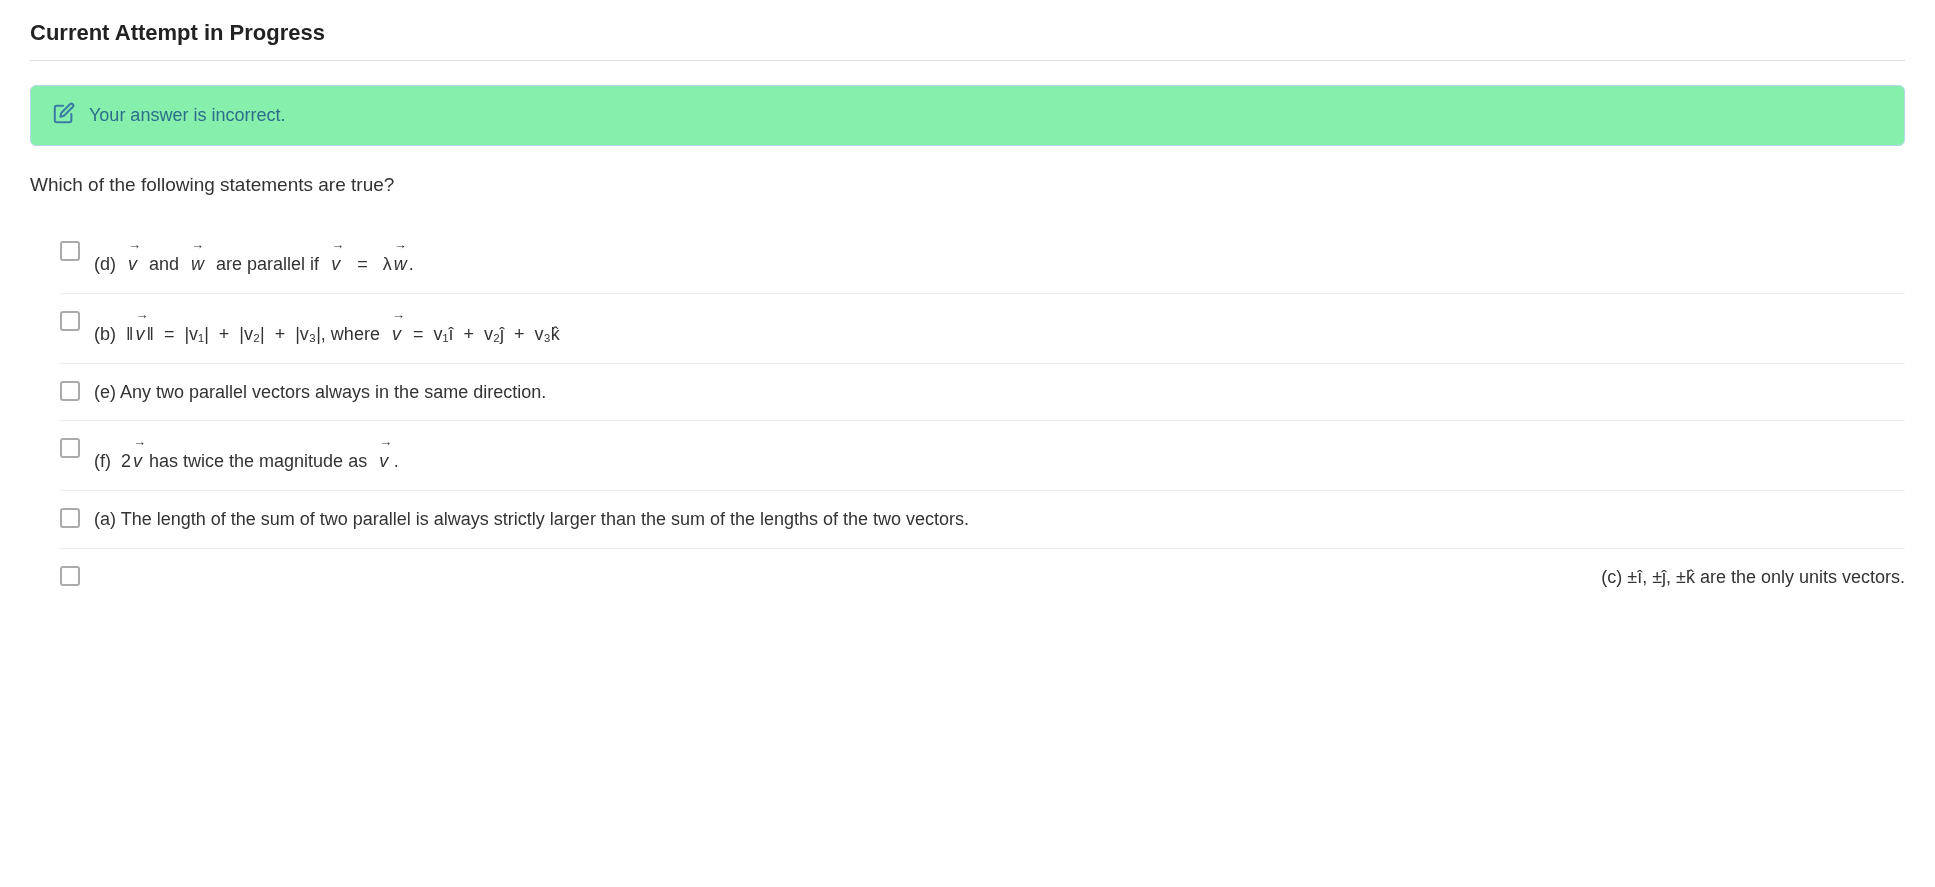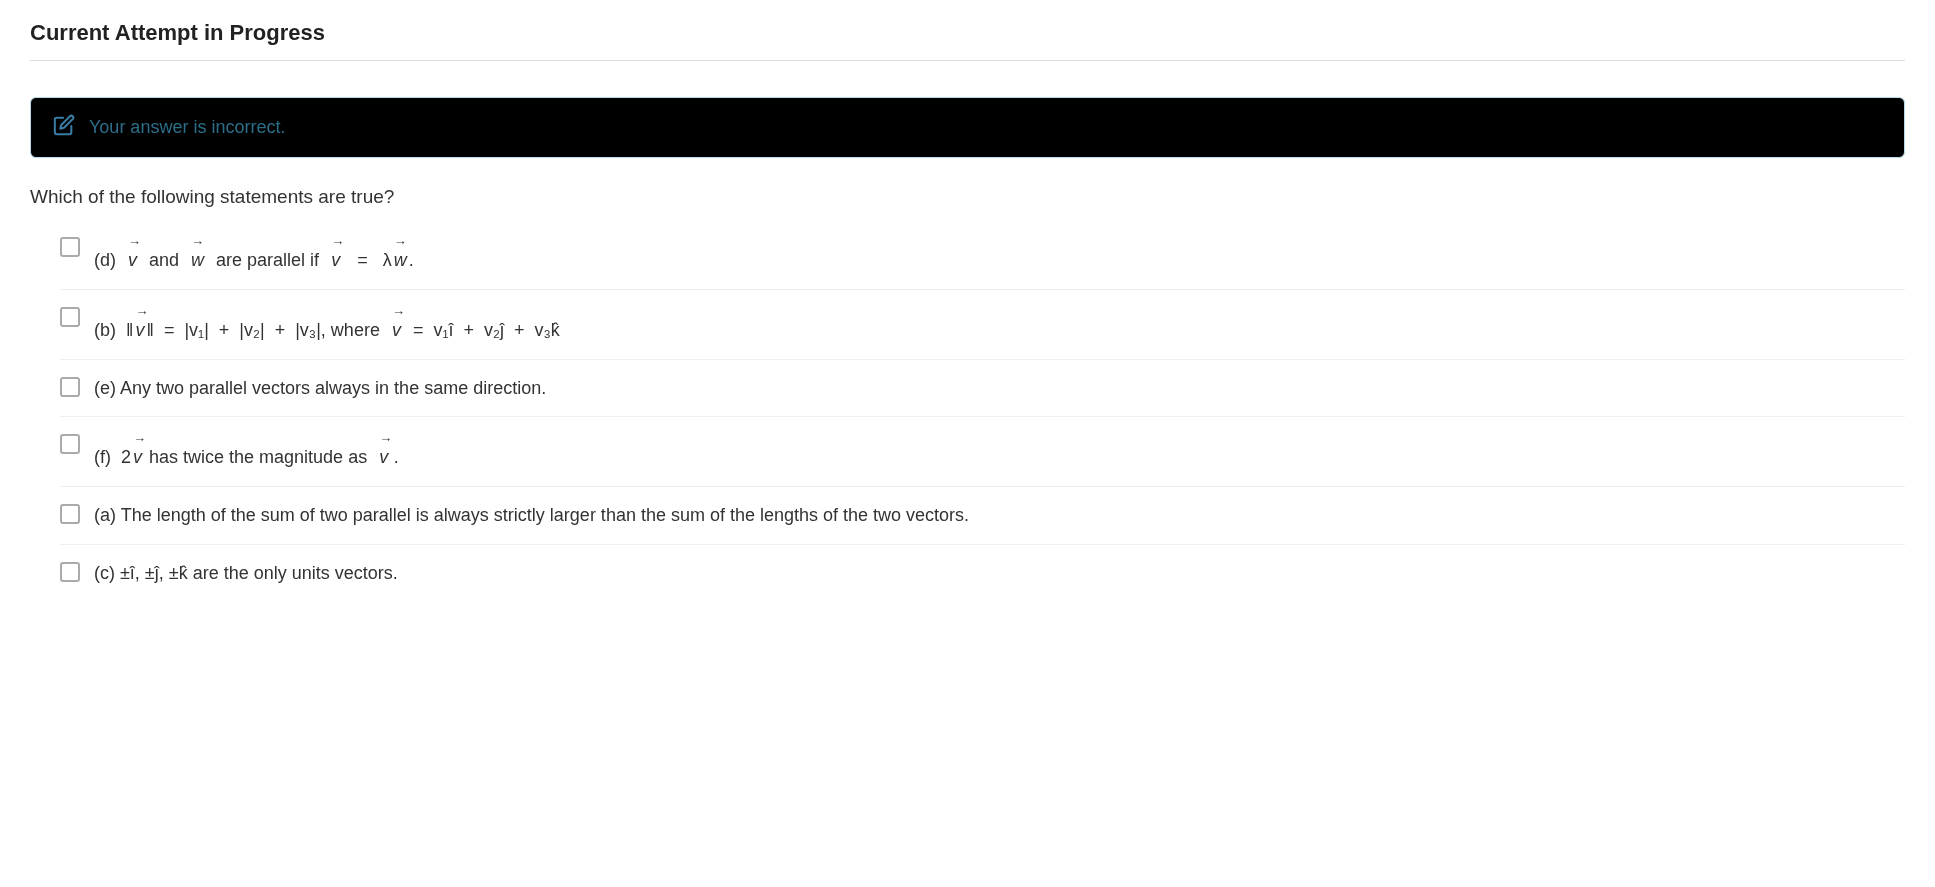--- a/index.html
+++ b/index.html
@@ -10,63 +10,64 @@
       font-size: 18px;
     }
     .page-container {
       max-width: 1935px;
       padding: 20px 30px 40px 30px;
     }
     .page-title {
       font-size: 22px;
       font-weight: 700;
       color: #222;
-      margin-bottom: 36px;
+      margin-bottom: 24px;
       padding-bottom: 14px;
       border-bottom: 1px solid #ddd;
     }
     .alert-box {
-      background: #000000;
+      background: #86efac;
       border: 1px solid #b6d9ea;
       border-radius: 6px;
       padding: 16px 22px;
       margin-bottom: 28px;
       display: flex;
       align-items: center;
       gap: 14px;
     }
     .alert-icon {
       color: #3a7ca5;
       font-size: 20px;
       flex-shrink: 0;
     }
     .alert-text {
       color: #2c6e8a;
       font-size: 18px;
     }
     .question-prompt {
       font-size: 19px;
       color: #333;
-      margin-bottom: 12px;
+      margin-bottom: 28px;
     }
     .options-list {
       display: flex;
       flex-direction: column;
       gap: 0;
       padding-left: 30px;
     }
     .option-item {
       display: flex;
       align-items: flex-start;
       gap: 14px;
       padding: 14px 0;
       border-bottom: 1px solid #eee;
     }
     .option-item:last-child {
       border-bottom: none;
+      justify-content: space-between;
     }
     .option-checkbox {
       width: 20px;
       height: 20px;
       border: 2px solid #aaa;
       border-radius: 3px;
       flex-shrink: 0;
       margin-top: 3px;
       background: #fff;
       cursor: pointer;

